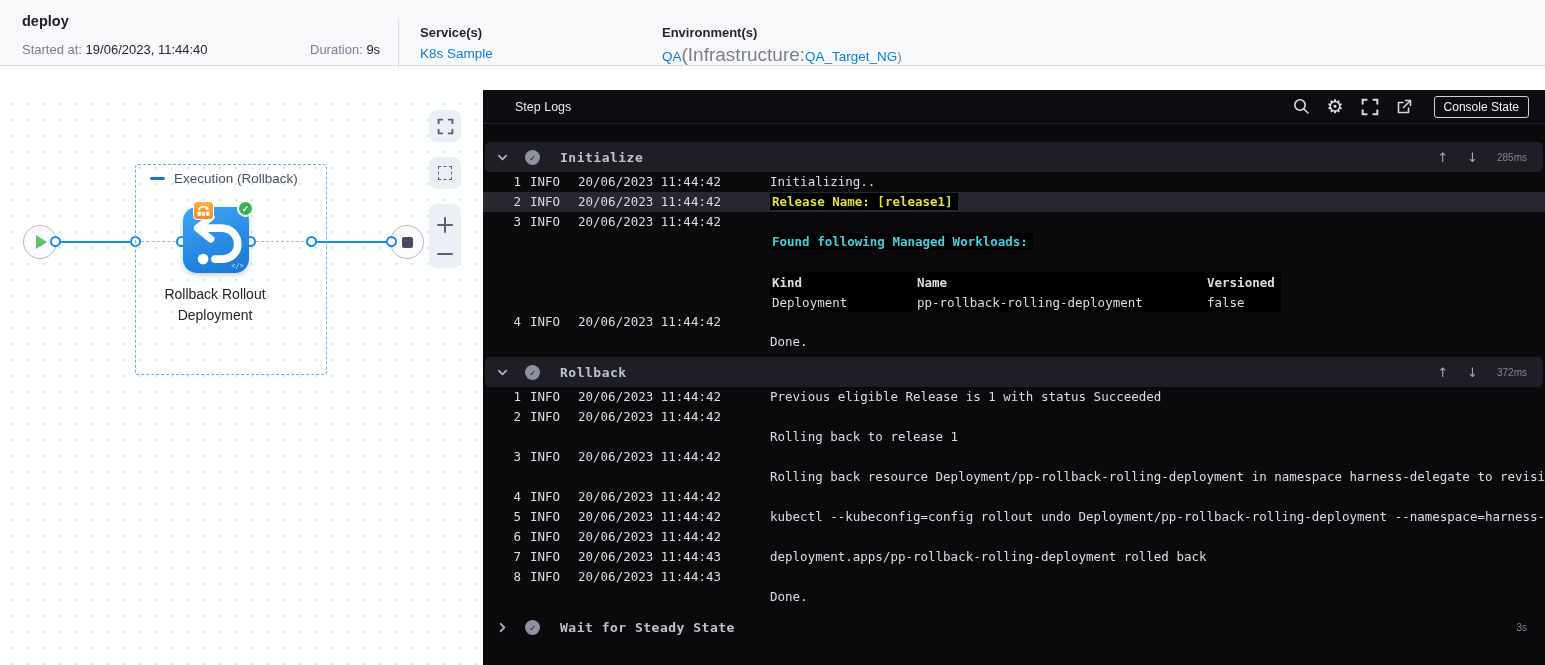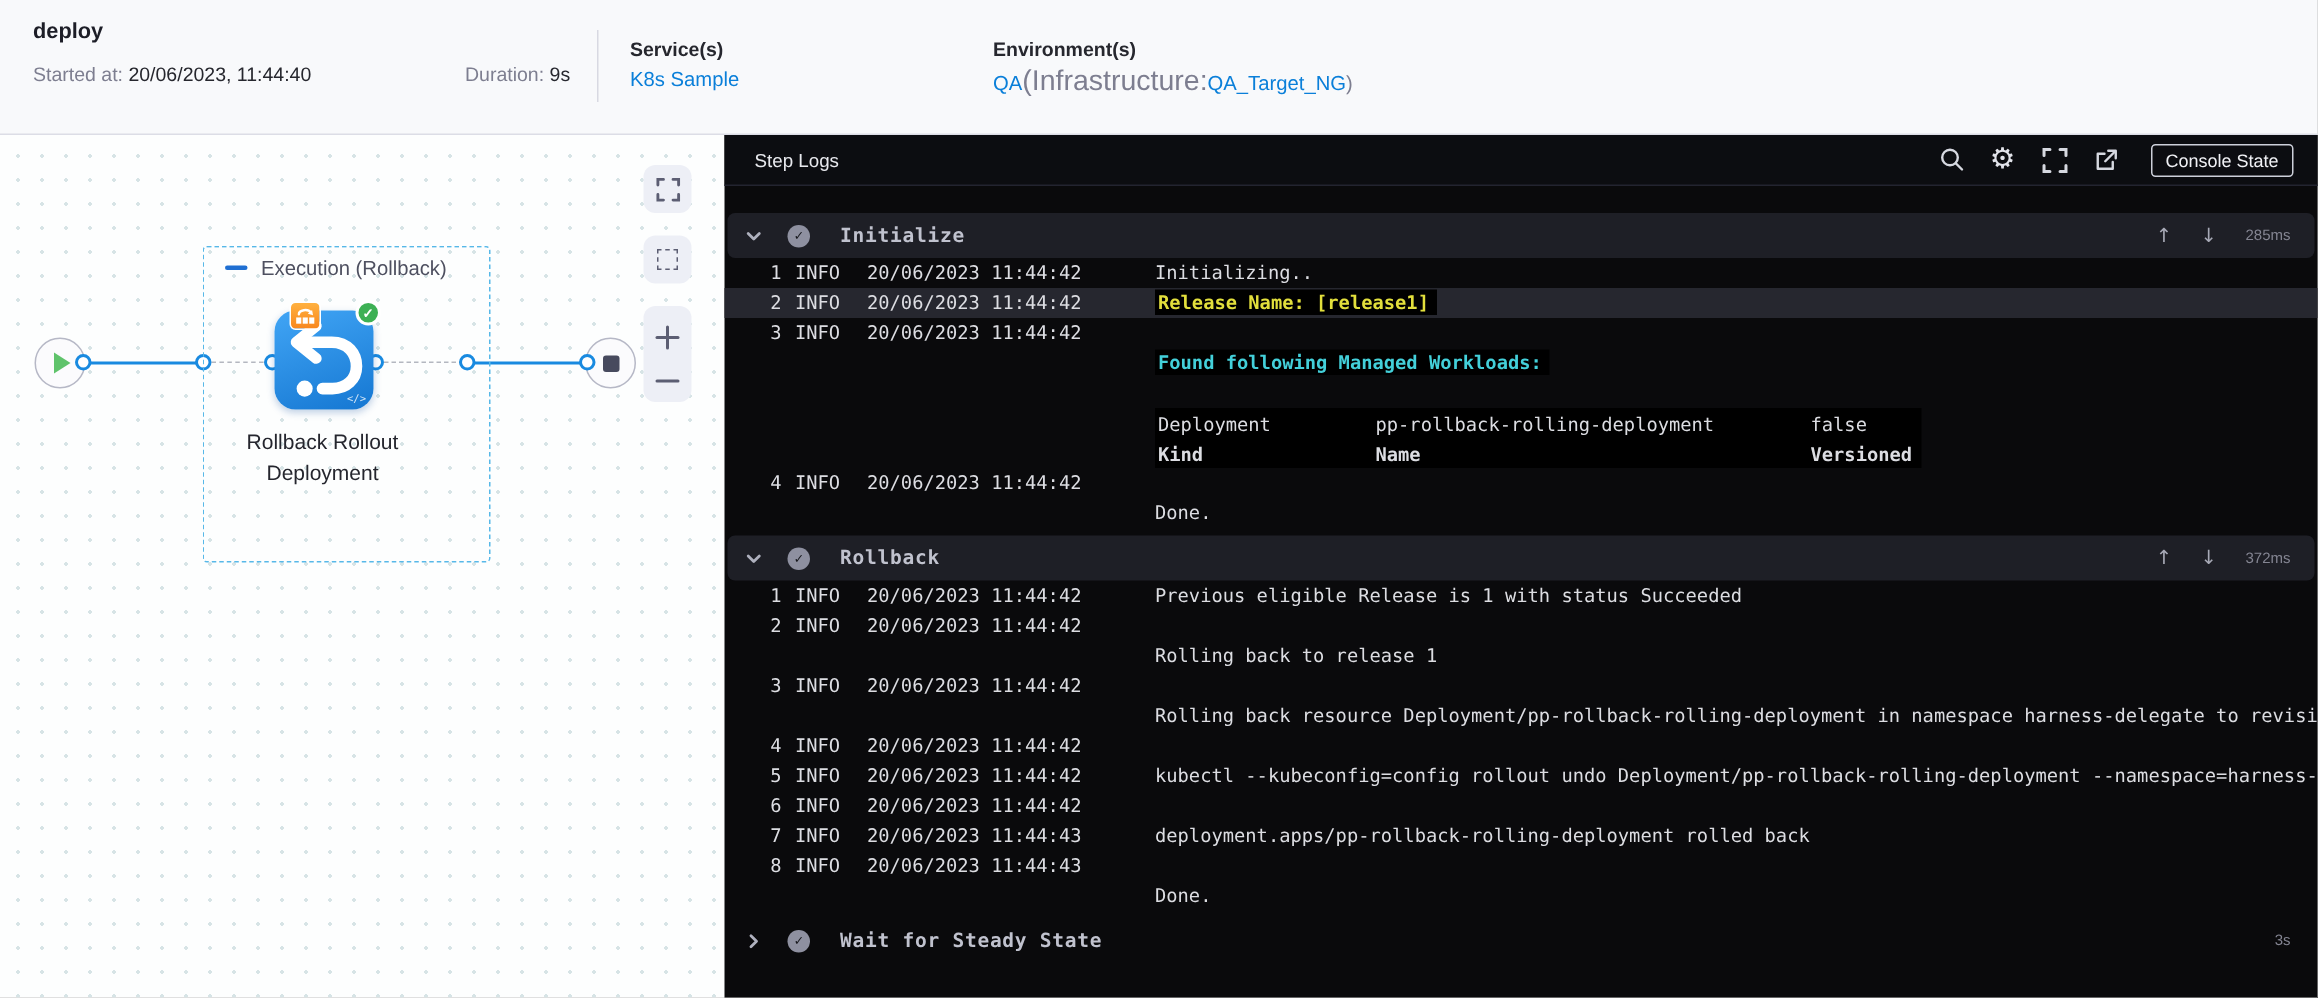--- a/index.html
+++ b/index.html
@@ -1,19 +1,19 @@
 <!DOCTYPE html>
 <html><head>
 <meta charset="utf-8">
 <style>
   * { box-sizing: border-box; margin: 0; padding: 0; }
   html,body { width:1545px; height:665px; overflow:hidden; font-family:"Liberation Sans", sans-serif; background:#fff; }
 
   
-  .top-header { position:absolute; left:0; top:0; width:1545px; height:90px;
+  .top-header { position:absolute; left:0; top:0; width:1545px; height:66px;
     background:#f8f9fb; border-bottom:1px solid #dcdde6; }
   .th-left { position:absolute; left:22px; top:13px; }
   .th-title { font-size:14.5px; font-weight:bold; color:#1d1e27; }
   .th-started { position:absolute; left:22px; top:42px; font-size:13px; color:#7d7e90; white-space:nowrap; }
   .th-started b { color:#26272e; font-weight:normal; }
   .th-duration { position:absolute; left:310px; top:42px; font-size:13px; color:#7d7e90; white-space:nowrap; }
   .th-duration b { color:#26272e; font-weight:normal; }
   .th-divider { position:absolute; left:398px; top:20px; width:1px; height:48px; background:#d8d9e2; }
   .th-block { position:absolute; top:25px; }
   .th-block.svc { left:420px; } .th-block.env { left:662px; }
@@ -64,21 +64,21 @@
   .hbar { width:16px; height:2.4px; background:#5c5e73; border-radius:1px; }
   .plus { position:relative; width:16px; height:16px; }
   .plus:before, .plus:after { content:""; position:absolute; background:#5c5e73; border-radius:1px; }
   .plus:before { left:0; top:6.8px; width:16px; height:2.4px; }
   .plus:after { left:6.8px; top:0; width:2.4px; height:16px; }
 
   
   .log-panel { position:absolute; left:483px; top:90px; width:1062px; height:575px; background:#0a0a0c; }
   .log-topbar { height:34px; background:#0c0d11; border-bottom:1px solid #232430;
     display:flex; align-items:center; padding:0 16px 0 20px; }
-  .log-topbar-title { font-size:12.5px; color:#e8e9ee; }
+  .log-topbar-title { font-size:12.5px; color:#e8e9ee;margin-left:12px; }
   .topbar-icons { margin-left:auto; display:flex; align-items:center; gap:17px; }
   .tb-icon { cursor:pointer; display:flex; align-items:center; }
   .gear-glyph { font-size:19px; color:#e2e3ea; line-height:1; }
   .console-view-btn { border:1px solid #cdd0da; border-radius:3px; padding:3px 9px; font-size:12px;
     color:#f0f1f5; cursor:pointer; white-space:nowrap; margin-left:5px; }
 
   .log-body { padding-top:18px; font-family:"DejaVu Sans Mono", monospace; }
   .log-section { margin-top:0; }
   .log-section + .log-section { margin-top:5px; }
   .sec-hdr { height:30px; margin:0 2px; background:#1e1f26; border-radius:5px;
@@ -106,21 +106,21 @@
 </style>
 </head>
 <body>
 
 <div class="top-header">
   <div class="th-left">
     <div class="th-title">deploy</div>
   </div>
   <div class="th-started">
     <span>Started at:</span>
-    <b>20/06/2023, 11:44:40</b>
+    <b>19/06/2023, 11:44:40</b>
   </div>
   <div class="th-duration">
     <span>Duration:</span>
     <b>9s</b>
   </div>
   <div class="th-divider"></div>
   <div class="th-block svc">
     <div class="th-block-label">Service(s)</div>
     <span class="th-link">K8s Sample</span>
   </div>
@@ -245,22 +245,22 @@
             <span class="arr">↓</span>
             <span class="dur">285ms</span>
           </span>
         </div>
         <div>
           <div class="log-row"><span class="ln">1</span><span class="lvl">INFO</span><span class="ts">20/06/2023 11:44:42</span><span class="msg ">Initializing..</span></div>
           <div class="log-row hl"><span class="ln">2</span><span class="lvl">INFO</span><span class="ts">20/06/2023 11:44:42</span><span class="msg yellow">Release Name: [release1]</span></div>
           <div class="log-row"><span class="ln">3</span><span class="lvl">INFO</span><span class="ts">20/06/2023 11:44:42</span></div>
           <div class="log-row"><span class="ln"></span><span class="lvl"></span><span class="ts"></span><span class="msg cyan">Found following Managed Workloads:</span></div>
           <div class="log-row"><span class="ln"></span><span class="lvl"></span><span class="ts"></span></div>
+          <div class="log-row"><span class="ln"></span><span class="lvl"></span><span class="ts"></span><span class="msg block b"><span style="display:inline-block;width:145px">Kind</span><span style="display:inline-block;width:290px">Name</span><span style="display:inline-block;width:72px">Versioned</span></span></div>
           <div class="log-row"><span class="ln"></span><span class="lvl"></span><span class="ts"></span><span class="msg block"><span style="display:inline-block;width:145px">Deployment</span><span style="display:inline-block;width:290px">pp-rollback-rolling-deployment</span><span style="display:inline-block;width:72px">false</span></span></div>
-          <div class="log-row"><span class="ln"></span><span class="lvl"></span><span class="ts"></span><span class="msg block b"><span style="display:inline-block;width:145px">Kind</span><span style="display:inline-block;width:290px">Name</span><span style="display:inline-block;width:72px">Versioned</span></span></div>
           <div class="log-row"><span class="ln">4</span><span class="lvl">INFO</span><span class="ts">20/06/2023 11:44:42</span></div>
           <div class="log-row"><span class="ln"></span><span class="lvl"></span><span class="ts"></span><span class="msg ">Done.</span></div>
         </div>
       </div>
       <div class="log-section">
         <div class="sec-hdr">
           <span class="chev">
             <svg width="13" height="13" viewBox="0 0 14 14" fill="none" stroke="#aeb0bd" stroke-width="2" stroke-linecap="round" stroke-linejoin="round">
               <path d="M3 5l4 4 4-4"></path>
             </svg>

